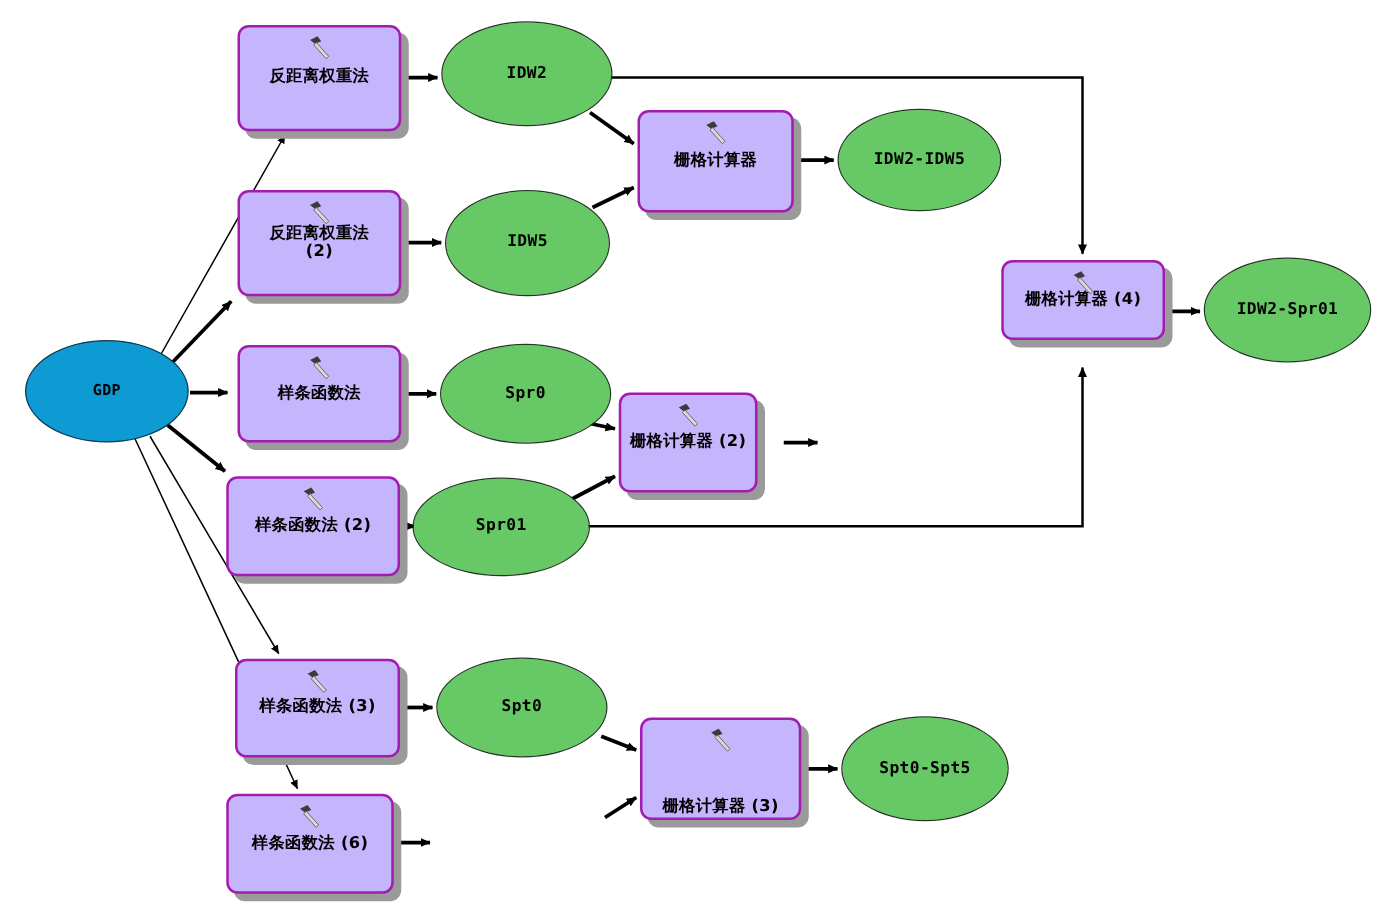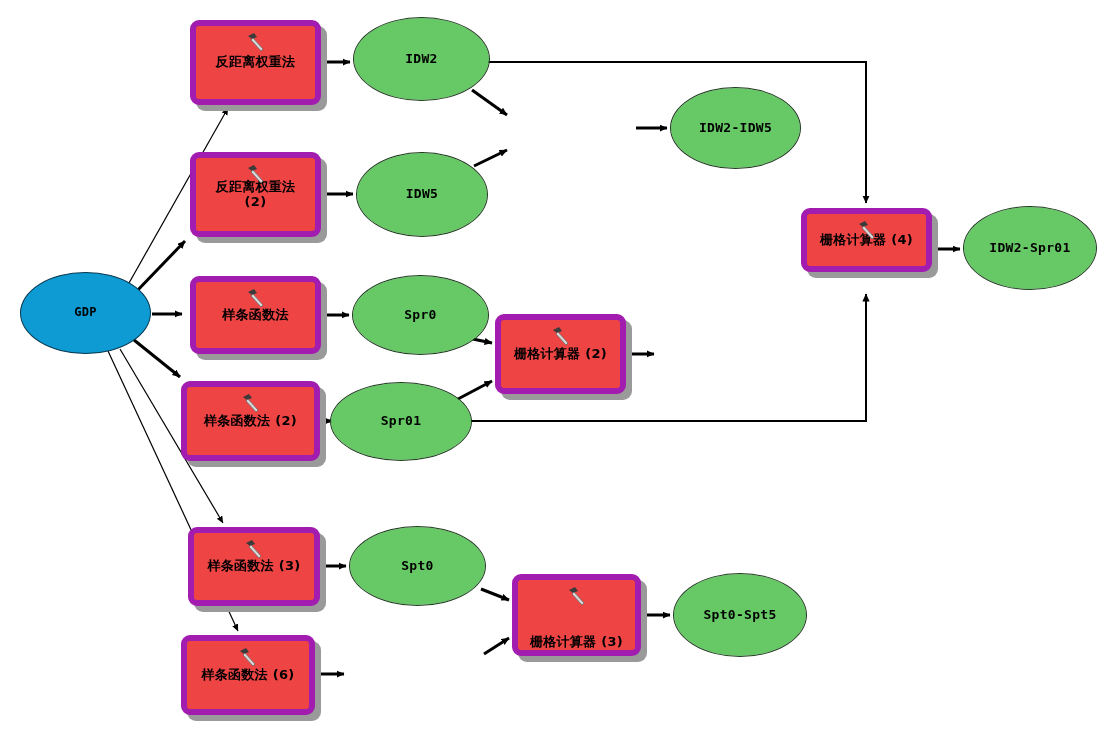--- a/index.html
+++ b/index.html
@@ -38,22 +38,22 @@
   }
   .node .label {
     position: relative;
     z-index: 3;
     line-height: 1.12;
     white-space: pre-line;
     letter-spacing: 0.3px;
   }
   
   .tool {
-    background: #ef4444;
-    border: 6px solid #a21caf;
+    background: #c4b5fd;
+    border: 2px solid #a21caf;
     border-radius: 9px;
     box-shadow: 6px 6px 0 0 #9a9a9a;
     font-size: 13px;
     font-family: "DejaVu Sans", "Liberation Sans", sans-serif;
   }
   
   .data {
     background: #66C966;
     border: 1px solid #1d3a1d;
     border-radius: 50%;
@@ -204,22 +204,31 @@
   <div class="node tool" style="left:181px; top:635px; width:134px; height:80px;">
     <span class="tool-icon">
       <svg viewBox="0 0 22 20" width="22" height="20" xmlns="http://www.w3.org/2000/svg">
         <path d="M3 4 L9 1 L12 5 L7 7 Z" fill="#3b3b3b"></path>
         <path d="M8 6 L18 17 L16 19 L6 8 Z" fill="#d8d8d8" stroke="#6a6a6a" stroke-width="0.8"></path>
       </svg>
     </span>
     <span class="label tool-cn">样条函数法 (6)</span>
   </div>
 
-
-  <div class="node tool" style="left:495px; top:314px; width:131px; height:80px;">
+  <div class="node tool" style="left:510px; top:88px; width:125px; height:82px;">
+    <span class="tool-icon">
+      <svg viewBox="0 0 22 20" width="22" height="20" xmlns="http://www.w3.org/2000/svg">
+        <path d="M3 4 L9 1 L12 5 L7 7 Z" fill="#3b3b3b"></path>
+        <path d="M8 6 L18 17 L16 19 L6 8 Z" fill="#d8d8d8" stroke="#6a6a6a" stroke-width="0.8"></path>
+      </svg>
+    </span>
+    <span class="label tool-cn">栅格计算器</span>
+  </div>
+
+  <div class="node tool" style="left:495px; top:314px; width:111px; height:80px;">
     <span class="tool-icon">
       <svg viewBox="0 0 22 20" width="22" height="20" xmlns="http://www.w3.org/2000/svg">
         <path d="M3 4 L9 1 L12 5 L7 7 Z" fill="#3b3b3b"></path>
         <path d="M8 6 L18 17 L16 19 L6 8 Z" fill="#d8d8d8" stroke="#6a6a6a" stroke-width="0.8"></path>
       </svg>
     </span>
     <span class="label tool-cn">栅格计算器 (2)</span>
   </div>
 
   <div class="node tool" style="left:512px; top:574px; width:129px; height:82px;align-items:flex-end;">

